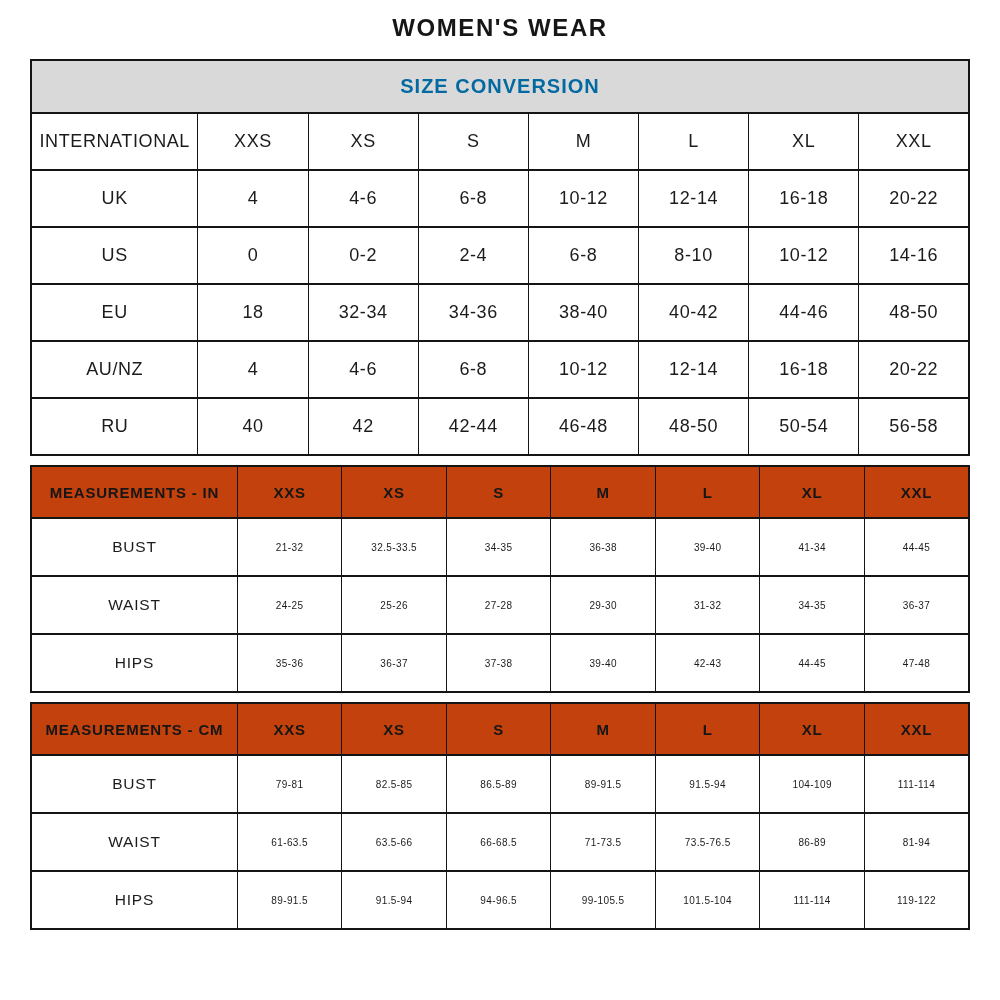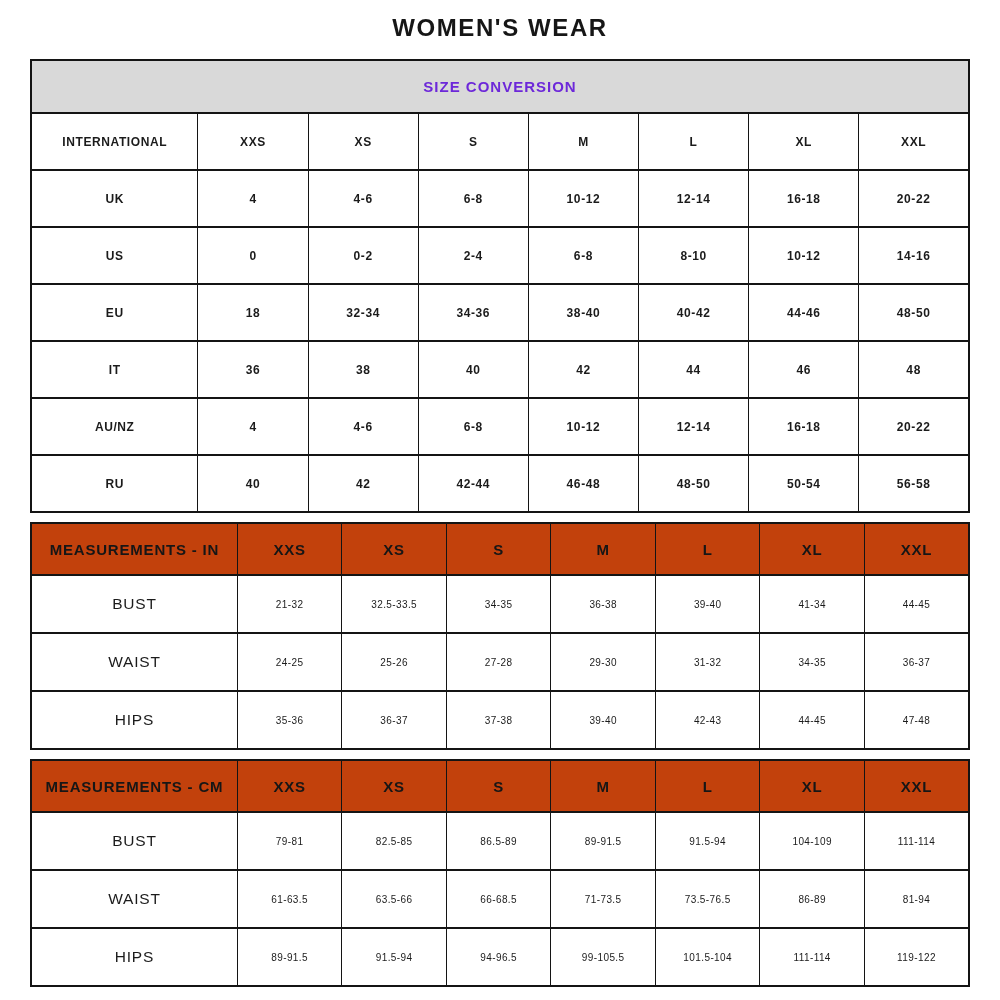--- a/index.html
+++ b/index.html
@@ -38,29 +38,29 @@
     text-align: center;
     vertical-align: middle;
     padding: 0 2px;
     overflow: hidden;
     white-space: nowrap;
   }
   
   .t1 .banner th {
     height: 51px;
     background: #d9d9d9;
-    font-size: 15px;
+    font-size: 20px;
     font-weight: 700;
     letter-spacing: 1px;
-    color: #6d28d9;
+    color: #0369a1;
   }
   .t1 td {
     height: 55px;
-    font-size: 12px;
-    font-weight: 700;
+    font-size: 18px;
+    font-weight: 400;
     letter-spacing: 0.6px;
     margin-left: 20px;
   }
   
   .mt .head td {
     height: 50px;
     background: #c2410c;
     font-size: 15px;
     font-weight: 700;
     letter-spacing: 0.8px;
@@ -134,30 +134,20 @@
       </tr>
       <tr>
         <td>EU</td>
         <td>18</td>
         <td>32-34</td>
         <td>34-36</td>
         <td>38-40</td>
         <td>40-42</td>
         <td>44-46</td>
         <td>48-50</td>
-      </tr>
-      <tr>
-        <td>IT</td>
-        <td>36</td>
-        <td>38</td>
-        <td>40</td>
-        <td>42</td>
-        <td>44</td>
-        <td>46</td>
-        <td>48</td>
       </tr>
       <tr>
         <td>AU/NZ</td>
         <td>4</td>
         <td>4-6</td>
         <td>6-8</td>
         <td>10-12</td>
         <td>12-14</td>
         <td>16-18</td>
         <td>20-22</td>

